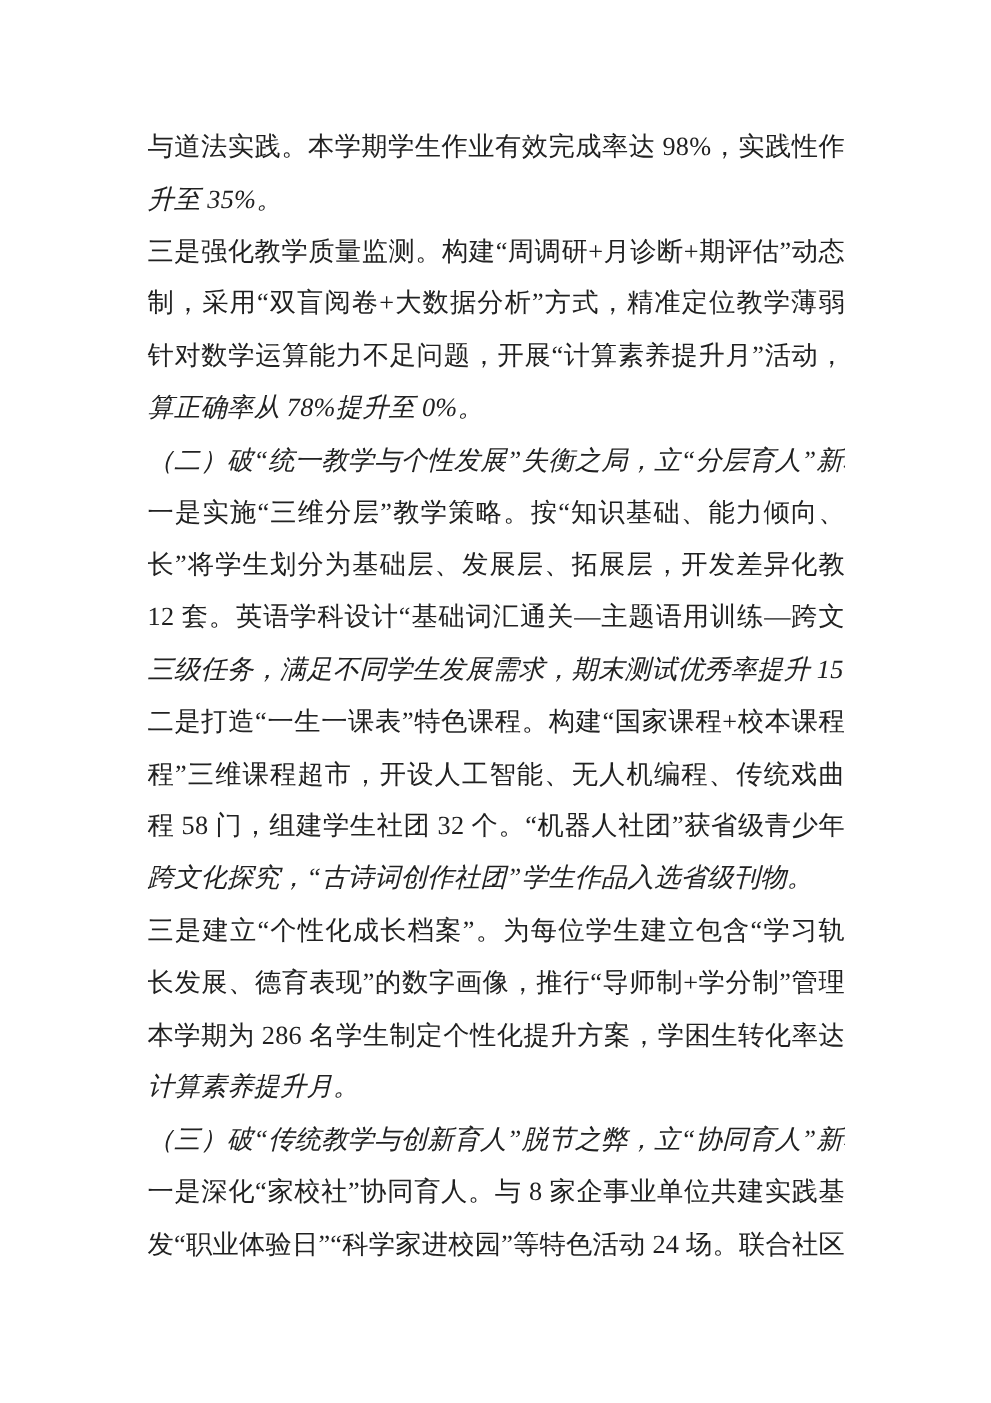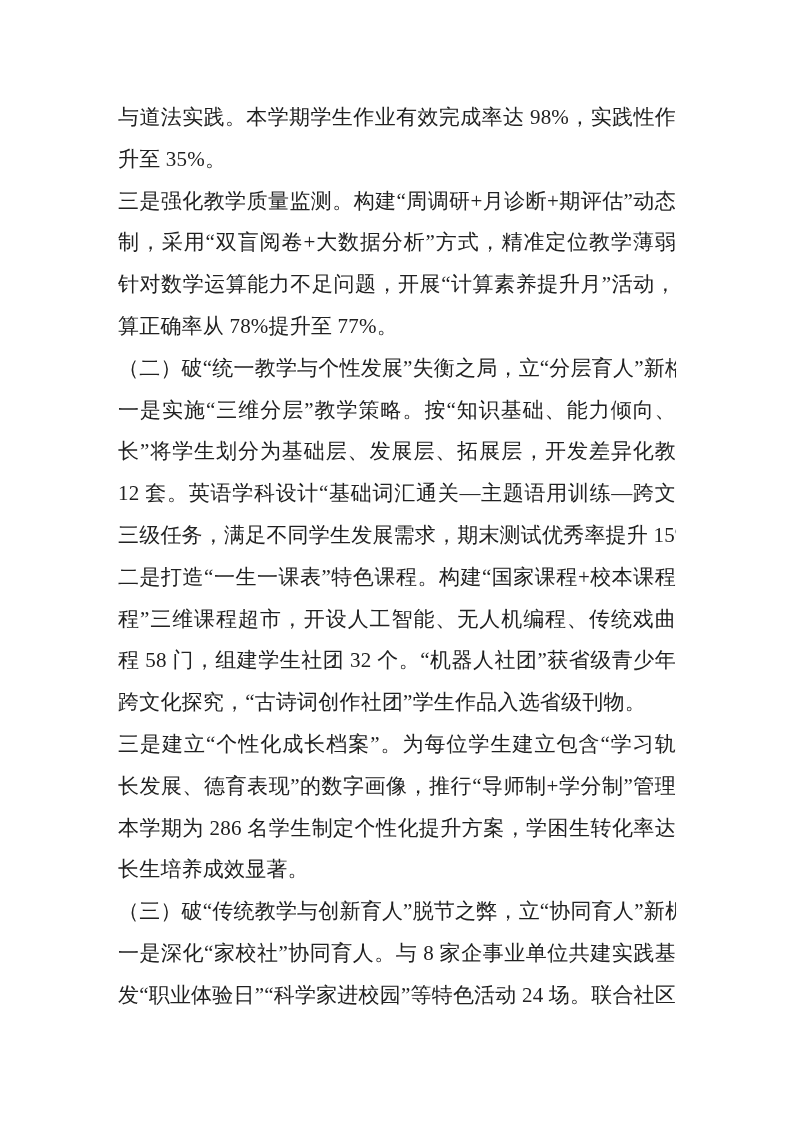--- a/index.html
+++ b/index.html
@@ -39,43 +39,44 @@
   
   .line.fill {
     text-align: justify;
     text-align-last: justify;
     white-space: normal;
     overflow: hidden;
   }
   
   .line.end {
     text-align: left;
+    font-style: italic;
   }
 </style>
 </head>
 <body>
 
 <div class="page">
   <div class="text-block">
     <div class="line fill">与道法实践。本学期学生作业有效完成率达 98%，实践性作业占比提</div>
     <div class="line end">升至 35%。</div>
     <div class="line fill">三是强化教学质量监测。构建“周调研+月诊断+期评估”动态监测机</div>
     <div class="line fill">制，采用“双盲阅卷+大数据分析”方式，精准定位教学薄弱环节。</div>
     <div class="line fill">针对数学运算能力不足问题，开展“计算素养提升月”活动，学生运</div>
-    <div class="line end">算正确率从 78%提升至 77%。</div>
+    <div class="line end">算正确率从 78%提升至 0%。</div>
     <div class="line end">（二）破“统一教学与个性发展”失衡之局，立“分层育人”新格局</div>
     <div class="line fill">一是实施“三维分层”教学策略。按“知识基础、能力倾向、兴趣特</div>
     <div class="line fill">长”将学生划分为基础层、发展层、拓展层，开发差异化教学资源包</div>
     <div class="line fill">12 套。英语学科设计“基础词汇通关—主题语用训练—跨文化探究”</div>
     <div class="line end">三级任务，满足不同学生发展需求，期末测试优秀率提升 15%。</div>
     <div class="line fill">二是打造“一生一课表”特色课程。构建“国家课程+校本课程+微课</div>
     <div class="line fill">程”三维课程超市，开设人工智能、无人机编程、传统戏曲等特色课</div>
     <div class="line fill">程 58 门，组建学生社团 32 个。“机器人社团”获省级青少年科技创</div>
     <div class="line end">跨文化探究，“古诗词创作社团”学生作品入选省级刊物。</div>
     <div class="line fill">三是建立“个性化成长档案”。为每位学生建立包含“学习轨迹、特</div>
     <div class="line fill">长发展、德育表现”的数字画像，推行“导师制+学分制”管理模式。</div>
     <div class="line fill">本学期为 286 名学生制定个性化提升方案，学困生转化率达 82%，特</div>
-    <div class="line end">长生培养成效显著。</div>
+    <div class="line end">计算素养提升月。</div>
     <div class="line end">（三）破“传统教学与创新育人”脱节之弊，立“协同育人”新机制</div>
     <div class="line fill">一是深化“家校社”协同育人。与 8 家企事业单位共建实践基地，开</div>
     <div class="line fill">发“职业体验日”“科学家进校园”等特色活动 24 场。联合社区开展</div>
   </div>
 </div>
 
 </body></html>

